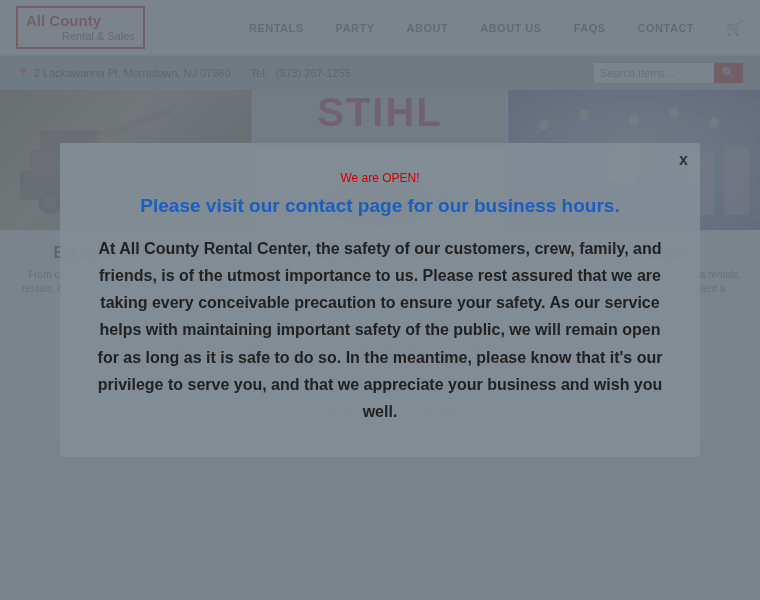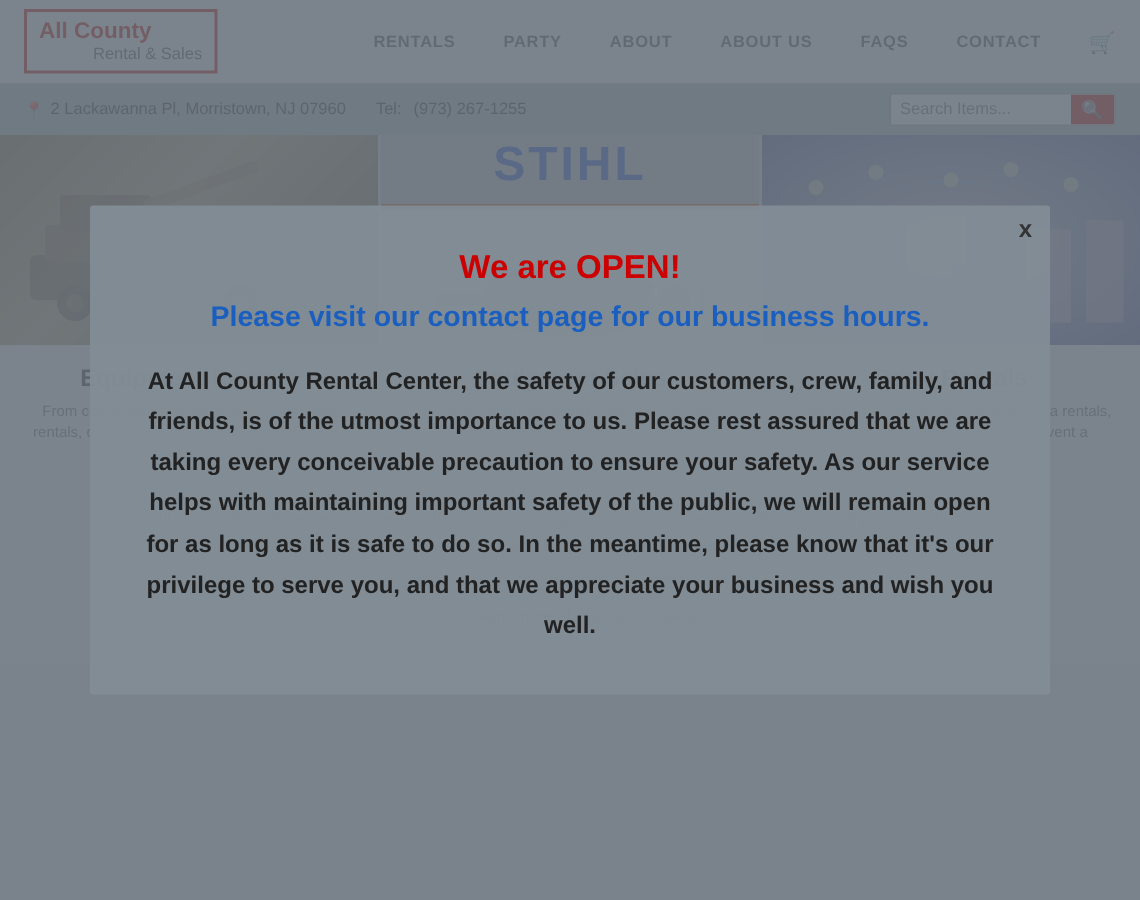--- a/index.html
+++ b/index.html
@@ -82,23 +82,23 @@
       overflow: hidden;
       background: #888;
     }
     .hero-cell.left { background: linear-gradient(135deg, #8a7050 0%, #b8a080 40%, #6a5540 100%); }
     .hero-cell.center { background: #c8c8c8; display: flex; flex-direction: column; align-items: center; justify-content: center; }
     .hero-cell.right { background: linear-gradient(135deg, #9090b0 0%, #c0b8d0 50%, #8080a0 100%); }
 
     
     .stihl-logo {
       font-family: Arial Black, sans-serif;
-      font-size: 32px;
+      font-size: 40px;
       font-weight: 900;
-      color: #1d4ed8;
+      color: #be185d;
       letter-spacing: 2px;
       margin-bottom: 8px;
     }
     .stihl-logo-line { width: 100%; height: 4px; background: #e8500a; margin-bottom: 10px; }
 
     
     .party-bg {
       width: 100%;
       height: 100%;
       background: radial-gradient(ellipse at center, #c8b8e0 0%, #9090b8 50%, #6060a0 100%);
@@ -158,22 +158,22 @@
       top: 8px;
       right: 12px;
       font-size: 16px;
       color: #333;
       cursor: pointer;
       font-weight: bold;
       background: none;
       border: none;
     }
     .modal-title {
-      font-size: 22px;
-      font-weight: bold;
+      font-size: 12px;
+      font-weight: normal;
       color: #c00;
       text-align: center;
       margin-bottom: 10px;
     }
     .modal-subtitle {
       font-size: 19px;
       font-weight: bold;
       color: #1a5fbf;
       text-align: center;
       margin-bottom: 18px;

